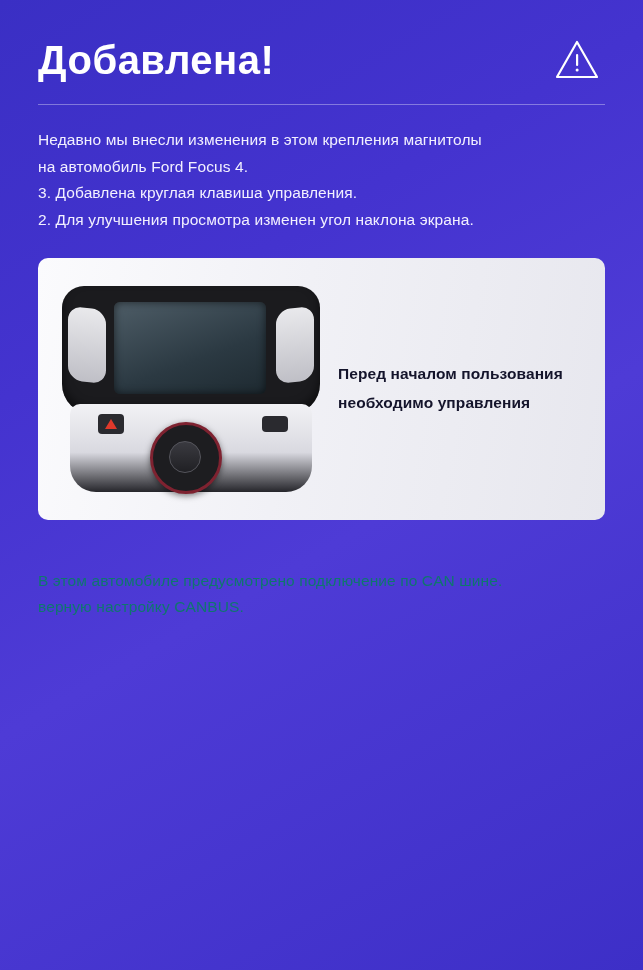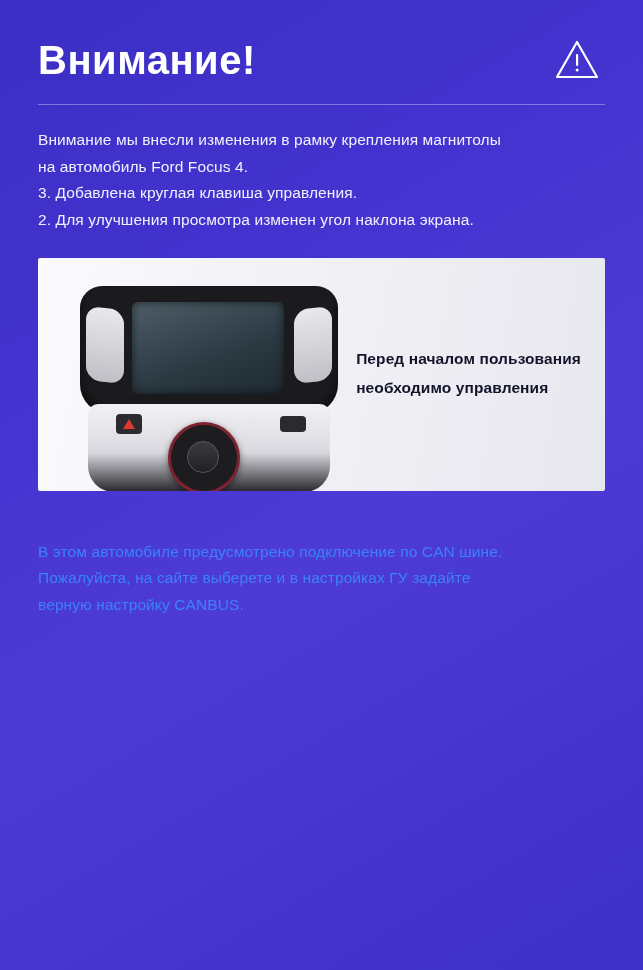--- a/index.html
+++ b/index.html
@@ -55,28 +55,27 @@
     line-height: 1.72;
     letter-spacing: 0.1px;
     color: #f2f0ff;
   }
   .intro p {
     margin: 0;
   }
   
   .card {
     margin-top: 24px;
-    height: 233px;
-    border-radius: 2px;
+    height: 262px;
+    border-radius: 10px;
     background: linear-gradient(100deg, #fbfbfd 0%, #f1f1f6 45%, #e7e7ee 100%);
     position: relative;
     overflow: hidden;
     display: flex;
     align-items: center;
-    justify-content: flex-end;
   }
   .photo {
     position: relative;
     width: 300px;
     height: 100%;
     flex: none;
   }
   .card-text {
     color: #14142b;
     font-size: 15.5px;
@@ -164,45 +163,45 @@
     width: 26px; height: 16px;
     background: #2a2a2f;
     border-radius: 4px;
   }
   
   .bottom {
     margin-top: 48px;
     font-size: 15.5px;
     line-height: 1.72;
     letter-spacing: 0.1px;
-    color: #3b82f6;
+    color: #0f766e;
   }
   .bottom p { margin: 0; }
   .justify { text-align: justify; }
 </style>
 </head>
 <body>
 
 <div class="page">
 
   <div class="header">
-    <div class="title">Внимание!</div>
+    <div class="title">Добавлена!</div>
     <div class="warning-icon">
       <svg width="44" height="44" viewBox="0 0 44 44">
         <path d="M22 4 L42 39 L2 39 Z" fill="none" stroke="#ffffff" stroke-width="2.2" stroke-linejoin="round"></path>
         <rect x="21" y="16" width="2.2" height="12" rx="1" fill="#ffffff"></rect>
         <circle cx="22.1" cy="32" r="1.5" fill="#ffffff"></circle>
       </svg>
     </div>
   </div>
 
   <div class="divider"></div>
 
   <div class="intro">
-    <p>Внимание мы внесли изменения в рамку  крепления магнитолы</p>
+    <p>Недавно мы внесли изменения в этом  крепления магнитолы</p>
     <p>на автомобиль Ford Focus 4.</p>
     <p>3. Добавлена круглая клавиша управления.</p>
     <p>2. Для улучшения просмотра изменен угол наклона экрана.</p>
   </div>
 
   <div class="card">
     <div class="photo">
       <div class="unit">
         <div class="bezel"></div>
         <div class="vent-l"></div>
@@ -219,17 +218,16 @@
       </div>
     </div>
     <div class="card-text">
       <div>Перед началом пользования</div>
       <div>необходимо управления</div>
     </div>
   </div>
 
   <div class="bottom">
     <p>В этом автомобиле предусмотрено подключение по CAN шине.</p>
-    <p>Пожалуйста, на сайте выберете и в настройках ГУ задайте</p>
     <p>верную настройку CANBUS.</p>
   </div>
 
 </div>
 
 </body></html>

